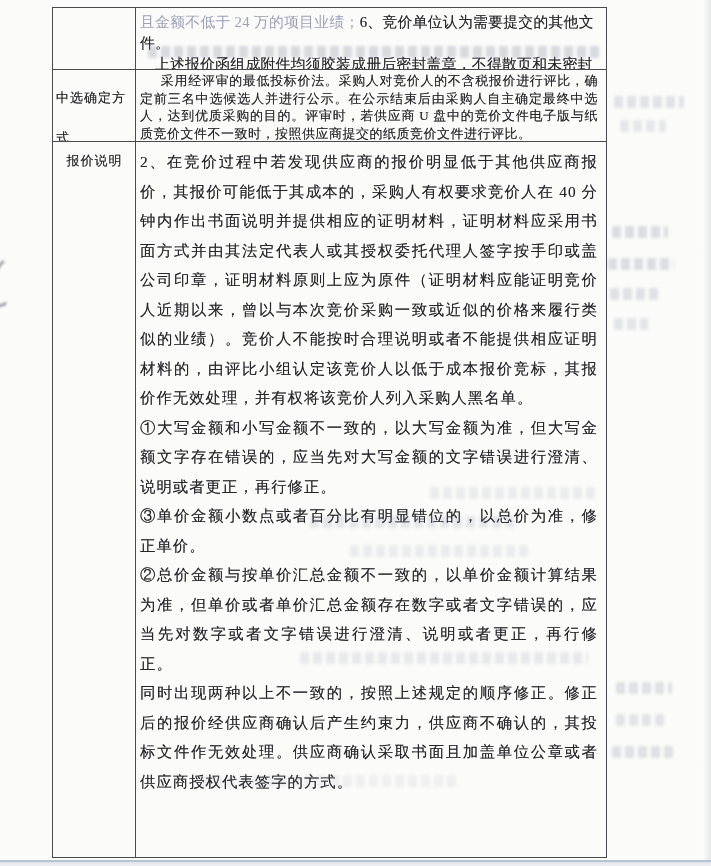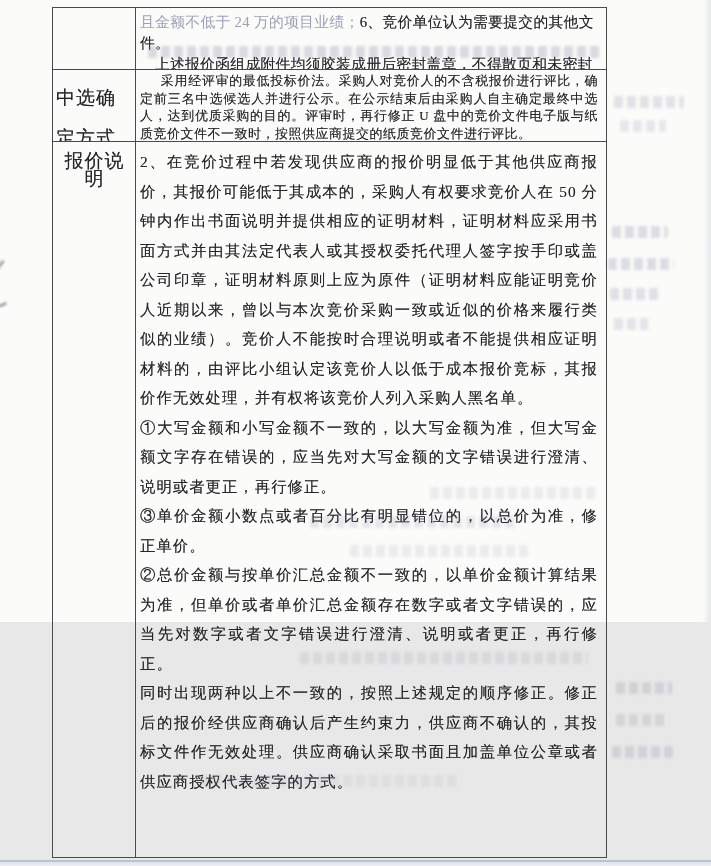--- a/index.html
+++ b/index.html
@@ -2,40 +2,40 @@
 <html style="--ink: #26262a; --faded: #9ba0b8; --border: #4a4a4e; --strip: #b9c3d2; --page: #fbfbf9;"><head>
 <meta charset="utf-8">
 <style>
   :root{
     --ink:#26262a; --faded:#9ba0b8; --border:#4a4a4e;
     --strip:#b9c3d2; --page:#fbfbf9;
   }
   html,body{margin:0;padding:0;}
   body{width:711px;height:866px;overflow:hidden;background:#e8e8e8;}
   .page{
-    position:relative;width:711px;height:622px;background:var(--page);
+    position:relative;width:711px;height:866px;background:var(--page);
     font-family:"Liberation Serif","DejaVu Serif",serif;
     color:var(--ink);
   }
   
   .tbl{
     position:absolute;left:52px;top:7px;width:555px;height:851px;
     border:1.5px solid var(--border);
     display:flex;flex-direction:column;box-sizing:border-box;
     background:transparent;
   }
   .row{display:flex;box-sizing:border-box;border-bottom:1px solid var(--border);}
   .row:last-child{border-bottom:none;}
   .row1{height:62px;}
   .row2{height:72px;}
   .row3{flex:1;}
   .cell{box-sizing:border-box;overflow:hidden;}
   .label{
     width:83px;flex:0 0 83px;border-right:1px solid var(--border);
-    font-size:19px;letter-spacing:1px;line-height:40px;
+    font-size:13px;letter-spacing:1px;line-height:40px;
     padding:8px 2px 0 3px;text-align:left;
     text-shadow:0 0 .5px rgba(30,30,35,.55);
   }
   .lbl3{line-height:18px;padding-top:10px;text-align:center;letter-spacing:1px;}
   .content{flex:1;padding:0 8px 0 4px;text-shadow:0 0 .5px rgba(30,30,35,.5);}
   .para{margin:0;}
   
   .c1{font-size:14.8px;line-height:21px;padding-top:4px;text-align:left;letter-spacing:.3px;}
   .c1 .indent1{text-indent:1em;}
   .faded{color:var(--faded);text-shadow:none;}
@@ -93,28 +93,28 @@
       <div class="cell label"></div>
       <div class="cell content c1">
           <p class="para "><span class="faded">且金额不低于 24 万的项目业绩；</span><span>6、竞价单位认为需要提交的其他文件。</span></p>
           <p class="para indent1"><span>上述报价函组成附件均须胶装成册后密封盖章，不得散页和未密封递交。</span></p>
         </div>
     </div>
 
     <div class="row row2">
       <div class="cell label">中选确定方式</div>
       <div class="cell content c2">
-          <p class="para indent2"><span>采用经评审的最低投标价法。采购人对竞价人的不含税报价进行评比，确定前三名中选候选人并进行公示。在公示结束后由采购人自主确定最终中选人，达到优质采购的目的。评审时，再行修正 U 盘中的竞价文件电子版与纸质竞价文件不一致时，按照供应商提交的纸质竞价文件进行评比。</span></p>
+          <p class="para indent2"><span>采用经评审的最低投标价法。采购人对竞价人的不含税报价进行评比，确定前三名中选候选人并进行公示。在公示结束后由采购人自主确定最终中选人，达到优质采购的目的。评审时，若供应商 U 盘中的竞价文件电子版与纸质竞价文件不一致时，按照供应商提交的纸质竞价文件进行评比。</span></p>
         </div>
     </div>
 
     <div class="row row3">
       <div class="cell label lbl3">报价说明</div>
       <div class="cell content c3">
-          <p class="para "><span>2、在竞价过程中若发现供应商的报价明显低于其他供应商报价，其报价可能低于其成本的，采购人有权要求竞价人在 50 分钟内作出书面说明并提供相应的证明材料，证明材料应采用书面方式并由其法定代表人或其授权委托代理人签字按手印或盖公司印章，证明材料原则上应为原件（证明材料应能证明竞价人近期以来，曾以与本次竞价采购一致或近似的价格来履行类似的业绩）。竞价人不能按时合理说明或者不能提供相应证明材料的，由评比小组认定该竞价人以低于成本报价竞标，其报价作无效处理，并有权将该竞价人列入采购人黑名单。</span></p>
+          <p class="para "><span>2、在竞价过程中若发现供应商的报价明显低于其他供应商报价，其报价可能低于其成本的，采购人有权要求竞价人在 40 分钟内作出书面说明并提供相应的证明材料，证明材料应采用书面方式并由其法定代表人或其授权委托代理人签字按手印或盖公司印章，证明材料原则上应为原件（证明材料应能证明竞价人近期以来，曾以与本次竞价采购一致或近似的价格来履行类似的业绩）。竞价人不能按时合理说明或者不能提供相应证明材料的，由评比小组认定该竞价人以低于成本报价竞标，其报价作无效处理，并有权将该竞价人列入采购人黑名单。</span></p>
           <p class="para "><span>①大写金额和小写金额不一致的，以大写金额为准，但大写金额文字存在错误的，应当先对大写金额的文字错误进行澄清、说明或者更正，再行修正。</span></p>
           <p class="para "><span>③单价金额小数点或者百分比有明显错位的，以总价为准，修正单价。</span></p>
           <p class="para "><span>②总价金额与按单价汇总金额不一致的，以单价金额计算结果为准，但单价或者单价汇总金额存在数字或者文字错误的，应当先对数字或者文字错误进行澄清、说明或者更正，再行修正。</span></p>
           <p class="para "><span>同时出现两种以上不一致的，按照上述规定的顺序修正。修正后的报价经供应商确认后产生约束力，供应商不确认的，其投标文件作无效处理。供应商确认采取书面且加盖单位公章或者供应商授权代表签字的方式。</span></p>
         </div>
     </div>
 
   </div>
 
   <div class="ghost g1"></div>

